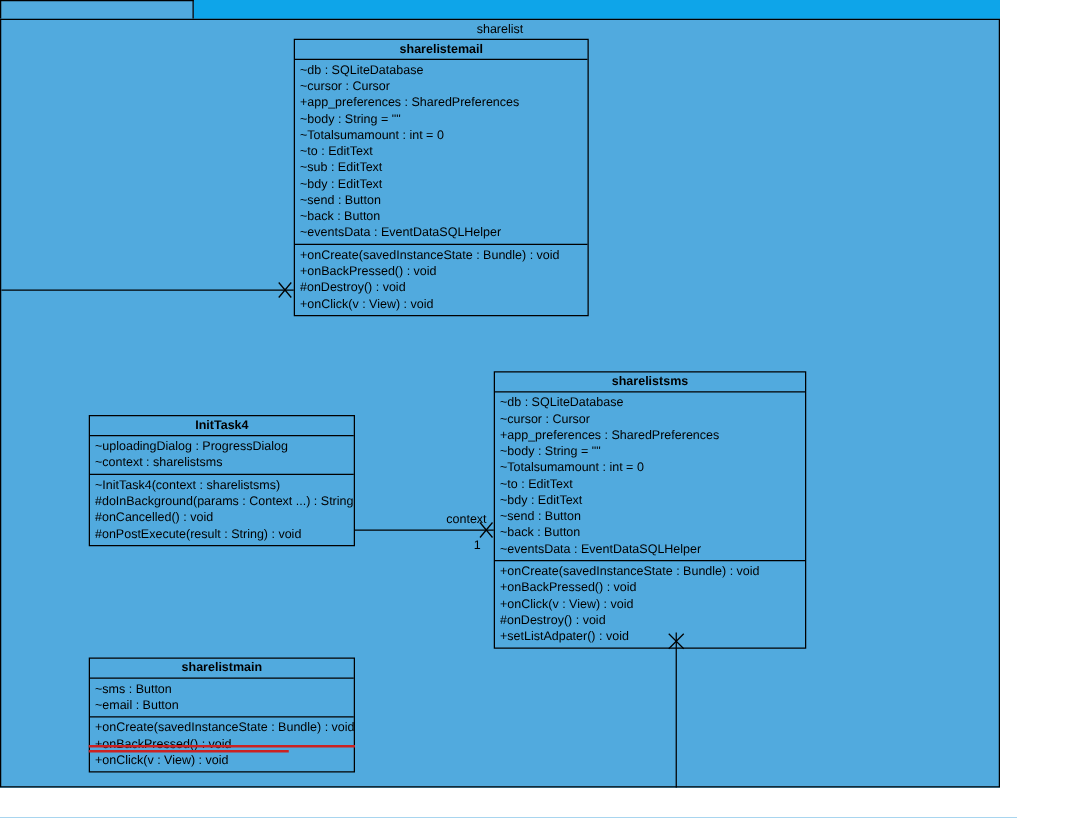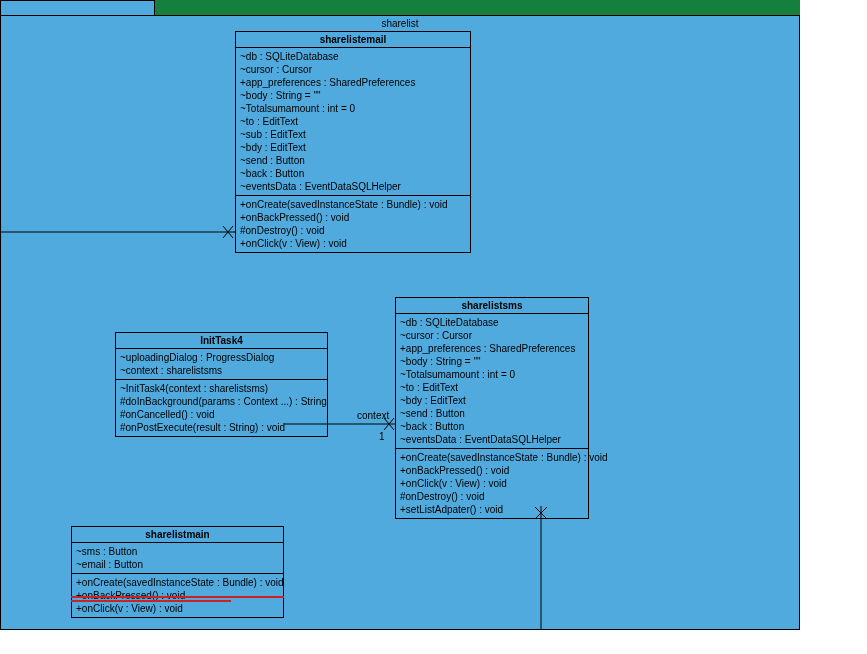--- a/index.html
+++ b/index.html
@@ -6,21 +6,21 @@
   body {
     font-family: Arial, sans-serif;
     font-size: 10px;
     background: #fff;
     width: 867px;
     height: 654px;
     position: relative;
   }
   .package {
     position: absolute;
-    background: #15803d;
+    background: #0ea5e9;
   }
   .package-tab {
     position: absolute;
     top: 0;
     left: 0;
     width: 155px;
     height: 15px;
     background: #51aade;
     border: 1px solid #000;
     border-bottom: none;
@@ -101,21 +101,21 @@
         <div class="class-line">~eventsData : EventDataSQLHelper</div>
       </div>
       <div class="class-section">
         <div class="class-line">+onCreate(savedInstanceState : Bundle) : void</div>
         <div class="class-line">+onBackPressed() : void</div>
         <div class="class-line">#onDestroy() : void</div>
         <div class="class-line">+onClick(v : View) : void</div>
       </div>
     </div>
 
-    <div class="class-box" style="left:394px; top:281px; width:194px;">
+    <div class="class-box" style="left:394px; top:281px; width:250px;">
       <div class="class-header">sharelistsms</div>
       <div class="class-section">
         <div class="class-line">~db : SQLiteDatabase</div>
         <div class="class-line">~cursor : Cursor</div>
         <div class="class-line">+app_preferences : SharedPreferences</div>
         <div class="class-line">~body : String = ""</div>
         <div class="class-line">~Totalsumamount : int = 0</div>
         <div class="class-line">~to : EditText</div>
         <div class="class-line">~bdy : EditText</div>
         <div class="class-line">~send : Button</div>
@@ -124,21 +124,21 @@
       </div>
       <div class="class-section">
         <div class="class-line">+onCreate(savedInstanceState : Bundle) : void</div>
         <div class="class-line">+onBackPressed() : void</div>
         <div class="class-line">+onClick(v : View) : void</div>
         <div class="class-line">#onDestroy() : void</div>
         <div class="class-line">+setListAdpater() : void</div>
       </div>
     </div>
 
-    <div class="class-box" style="left:70px; top:316px; width:213px;margin-left:44px;">
+    <div class="class-box" style="left:70px; top:316px; width:213px;">
       <div class="class-header">InitTask4</div>
       <div class="class-section">
         <div class="class-line">~uploadingDialog : ProgressDialog</div>
         <div class="class-line">~context : sharelistsms</div>
       </div>
       <div class="class-section">
         <div class="class-line">~InitTask4(context : sharelistsms)</div>
         <div class="class-line">#doInBackground(params : Context ...) : String</div>
         <div class="class-line">#onCancelled() : void</div>
         <div class="class-line">#onPostExecute(result : String) : void</div>

